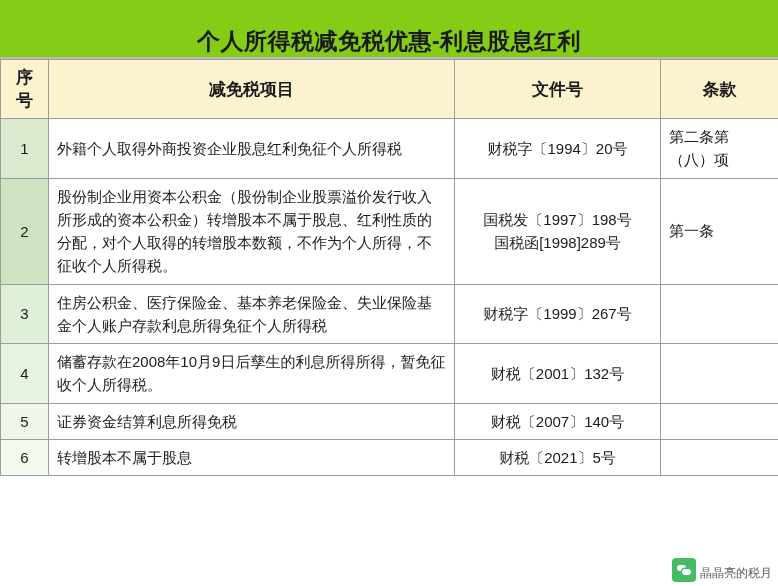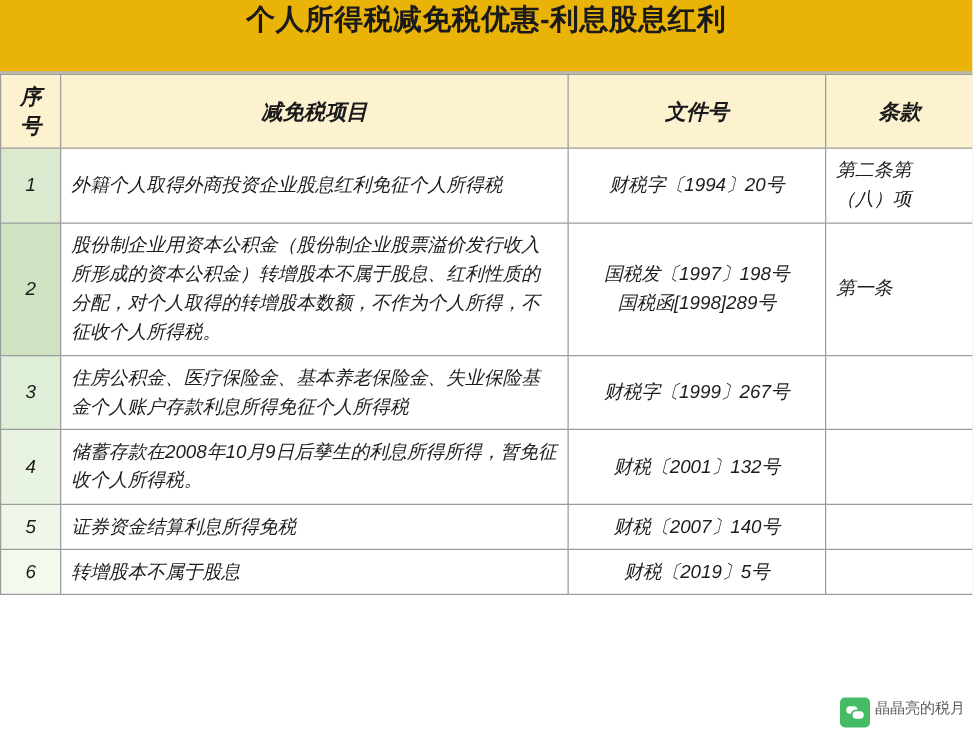--- a/index.html
+++ b/index.html
@@ -17,38 +17,37 @@
   .sheet {
     width: 778px;
     height: 586px;
     position: relative;
     background: #ffffff;
     box-sizing: border-box;
   }
   .title-bar {
     height: 57px;
     display: flex;
-    align-items: flex-start;
+    align-items: flex-end;
     justify-content: center;
     border-bottom: 2px solid #b9b9b9;
-    background: #eab308;
+    background: #84cc16;
   }
   .title-text {
     font-size: 23px;
     font-weight: bold;
     color: #1a1a1a;
     letter-spacing: 0.5px;
   }
   table.main {
     border-collapse: collapse;
     table-layout: fixed;
     width: 778px;
     font-size: 15px;
     color: #1c1c1c;
-    font-style: italic;
   }
   table.main col.c-seq { width: 48px; }
   table.main col.c-item { width: 406px; }
   table.main col.c-doc { width: 206px; }
   table.main col.c-clause { width: 118px; }
 
   table.main th, table.main td {
     border: 1px solid #9c9c9c;
     vertical-align: middle;
     padding: 6px 8px;
@@ -87,21 +86,21 @@
   .g5 { background: #eef7ea; }
   .g6 { background: #f2faee; }
 
   .item-bg1 { background: #ffffff; }
 
   .watermark {
     position: absolute;
     right: 6px;
     bottom: 4px;
     display: flex;
-    align-items: flex-start;
+    align-items: flex-end;
     gap: 4px;
     opacity: 0.85;
   }
   .wm-logo {
     width: 24px;
     height: 24px;
     border-radius: 4px;
     background: #25b04a;
     position: relative;
     flex: 0 0 auto;
@@ -191,21 +190,21 @@
         </tr>
         <tr>
           <td class="seq g5">5</td>
           <td class="item item-bg1">证券资金结算利息所得免税</td>
           <td class="doc item-bg1">财税〔2007〕140号</td>
           <td class="clause item-bg1"></td>
         </tr>
         <tr>
           <td class="seq g6">6</td>
           <td class="item item-bg1">转增股本不属于股息</td>
-          <td class="doc item-bg1">财税〔2019〕5号</td>
+          <td class="doc item-bg1">财税〔2021〕5号</td>
           <td class="clause item-bg1"></td>
         </tr>
       </tbody>
     </table>
   </div>
 
   <div class="watermark">
     <div class="wm-logo"></div>
     <div class="wm-text">晶晶亮的税月</div>
   </div>

